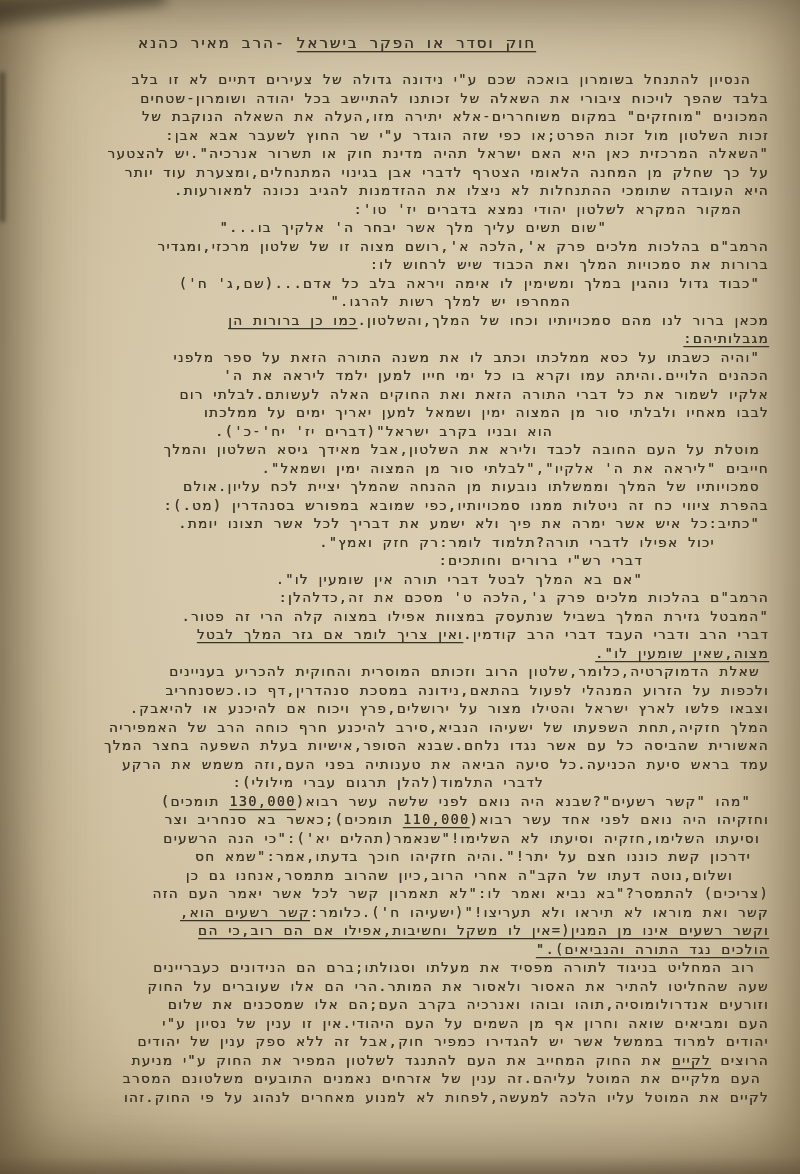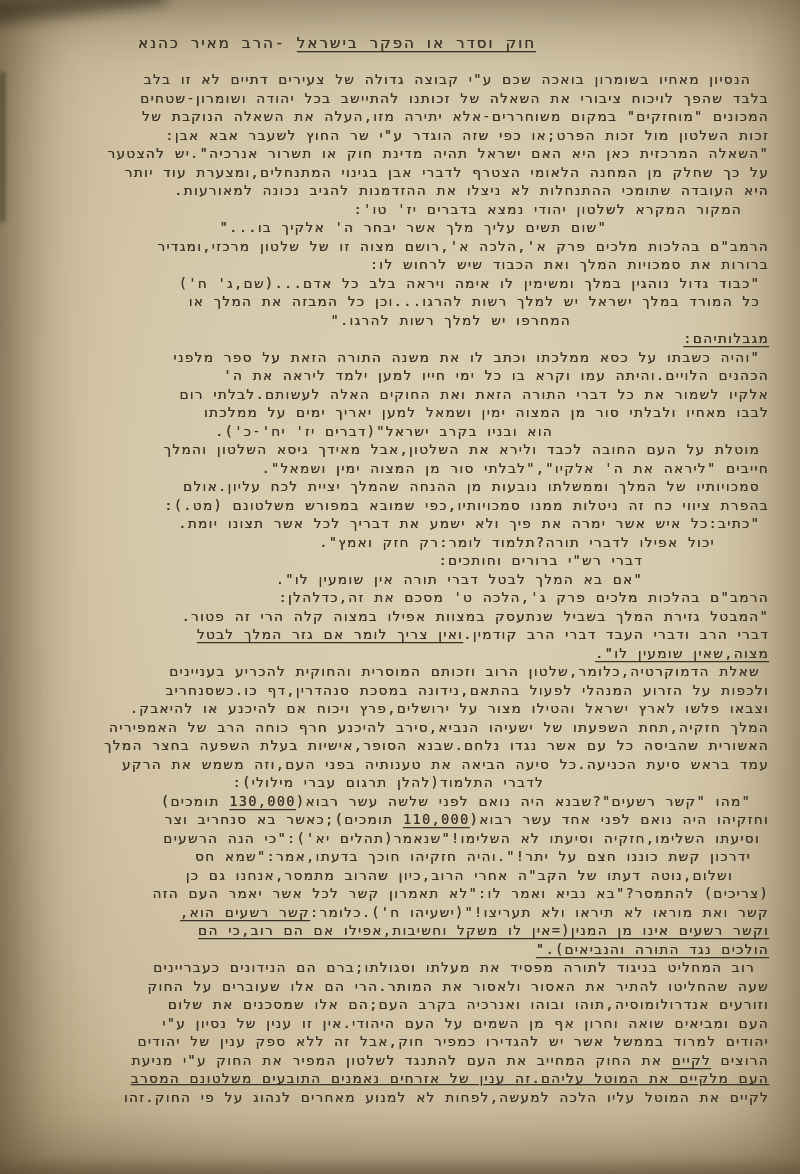--- a/index.html
+++ b/index.html
@@ -59,44 +59,44 @@
 <body>
 
 <div class="paper">
   <div class="scan-smudge-tl"></div>
   <div class="scan-edge-left"></div>
   <div class="scan-edge-bottom"></div>
 
   <div class="title-line"><span class="u">חוק וסדר או הפקר בישראל</span><span> -הרב מאיר כהנא</span></div>
 
   <div class="doc-body" id="doc-body">
-      <div class="line" style="margin-right: 18px;"><span class="">הנסיון מאחיו בשומרון בואכה שכם ע"י קבוצה גדולה של צעירים דתיים לא זו בלב</span></div>
+      <div class="line" style="margin-right: 18px;"><span class="">הנסיון להתנחל בשומרון בואכה שכם ע"י נידונה גדולה של צעירים דתיים לא זו בלב</span></div>
       <div class="line" style="margin-right: 0px;"><span class="">בלבד שהפך לויכוח ציבורי את השאלה של זכותנו להתיישב בכל יהודה ושומרון-שטחים</span></div>
       <div class="line" style="margin-right: 0px;"><span class="">המכונים "מוחזקים" במקום משוחררים-אלא יתירה מזו,העלה את השאלה הנוקבת של</span></div>
       <div class="line" style="margin-right: 0px;"><span class="">זכות השלטון מול זכות הפרט;או כפי שזה הוגדר ע"י שר החוץ לשעבר אבא אבן:</span></div>
       <div class="line" style="margin-right: 0px;"><span class="">"השאלה המרכזית כאן היא האם ישראל תהיה מדינת חוק או תשרור אנרכיה".יש להצטער</span></div>
       <div class="line" style="margin-right: 0px;"><span class="">על כך שחלק מן המחנה הלאומי הצטרף לדברי אבן בגינוי המתנחלים,ומצערת עוד יותר</span></div>
       <div class="line" style="margin-right: 0px;"><span class="">היא העובדה שתומכי ההתנחלות לא ניצלו את ההזדמנות להגיב נכונה למאורעות.</span></div>
       <div class="line" style="margin-right: 27px;"><span class="">המקור המקרא לשלטון יהודי נמצא בדברים יז' טו':</span></div>
       <div class="line" style="margin-right: 162px;"><span class="">"שום תשים עליך מלך אשר יבחר ה' אלקיך בו..."</span></div>
       <div class="line" style="margin-right: 0px;"><span class="">הרמב"ם בהלכות מלכים פרק א',הלכה א',רושם מצוה זו של שלטון מרכזי,ומגדיר</span></div>
       <div class="line" style="margin-right: 0px;"><span class="">ברורות את סמכויות המלך ואת הכבוד שיש לרחוש לו:</span></div>
       <div class="line" style="margin-right: 9px;"><span class="">"כבוד גדול נוהגין במלך ומשימין לו אימה ויראה בלב כל אדם...(שם,ג' ח')</span></div>
-      <div class="line" style="margin-right: 9px;"><span class="">כל המורד במלך ישראל יש למלך רשות להרגו...וכן כל המבזה את המלך או</span></div>
       <div class="line" style="margin-right: 198px;"><span class="">המחרפו יש למלך רשות להרגו."</span></div>
+      <div class="line" style="margin-right: 0px;"><span class="">מכאן ברור לנו מהם סמכויותיו וכחו של המלך,והשלטון.</span><span class="u">כמו כן ברורות הן</span></div>
       <div class="line" style="margin-right: 0px;"><span class="u">מגבלותיהם:</span></div>
       <div class="line" style="margin-right: 9px;"><span class="">"והיה כשבתו על כסא ממלכתו וכתב לו את משנה התורה הזאת על ספר מלפני</span></div>
       <div class="line" style="margin-right: 0px; text-align: right;"><span class="">הכהנים הלויים.והיתה עמו וקרא בו כל ימי חייו למען ילמד ליראה את ה'</span></div>
       <div class="line" style="margin-right: 0px;"><span class="">אלקיו לשמור את כל דברי התורה הזאת ואת החוקים האלה לעשותם.לבלתי רום</span></div>
       <div class="line" style="margin-right: 0px;"><span class="">לבבו מאחיו ולבלתי סור מן המצוה ימין ושמאל למען יאריך ימים על ממלכתו</span></div>
       <div class="line" style="margin-right: 216px;"><span class="">הוא ובניו בקרב ישראל"(דברים יז' יח'-כ').</span></div>
       <div class="line" style="margin-right: 9px;"><span class="">מוטלת על העם החובה לכבד ולירא את השלטון,אבל מאידך גיסא השלטון והמלך</span></div>
       <div class="line" style="margin-right: 0px;"><span class="">חייבים "ליראה את ה' אלקיו","לבלתי סור מן המצוה ימין ושמאל".</span></div>
       <div class="line" style="margin-right: 9px;"><span class="">סמכויותיו של המלך וממשלתו נובעות מן ההנחה שהמלך יציית לכח עליון.אולם</span></div>
-      <div class="line" style="margin-right: 0px;"><span class="">בהפרת ציווי כח זה ניטלות ממנו סמכויותיו,כפי שמובא במפורש משלטונם (מט.):</span></div>
+      <div class="line" style="margin-right: 0px;"><span class="">בהפרת ציווי כח זה ניטלות ממנו סמכויותיו,כפי שמובא במפורש בסנהדרין (מט.):</span></div>
       <div class="line" style="margin-right: 9px;"><span class="">"כתיב:כל איש אשר ימרה את פיך ולא ישמע את דבריך לכל אשר תצונו יומת.</span></div>
       <div class="line" style="margin-right: 54px;"><span class="">יכול אפילו לדברי תורה?תלמוד לומר:רק חזק ואמץ".</span></div>
       <div class="line" style="margin-right: 126px;"><span class="">דברי רש"י ברורים וחותכים:</span></div>
       <div class="line" style="margin-right: 126px;"><span class="">"אם בא המלך לבטל דברי תורה אין שומעין לו".</span></div>
       <div class="line" style="margin-right: 0px;"><span class="">הרמב"ם בהלכות מלכים פרק ג',הלכה ט' מסכם את זה,כדלהלן:</span></div>
       <div class="line" style="margin-right: 0px;"><span class="">"המבטל גזירת המלך בשביל שנתעסק במצוות אפילו במצוה קלה הרי זה פטור.</span></div>
       <div class="line" style="margin-right: 0px;"><span class="">דברי הרב ודברי העבד דברי הרב קודמין.</span><span class="u">ואין צריך לומר אם גזר המלך לבטל</span></div>
       <div class="line" style="margin-right: 0px;"><span class="u">מצוה,שאין שומעין לו".</span></div>
       <div class="line" style="margin-right: 9px;"><span class="">שאלת הדמוקרטיה,כלומר,שלטון הרוב וזכותם המוסרית והחוקית להכריע בעניינים</span></div>
       <div class="line" style="margin-right: 0px;"><span class="">ולכפות על הזרוע המנהלי לפעול בהתאם,נידונה במסכת סנהדרין,דף כו.כשסנחריב</span></div>
@@ -113,16 +113,16 @@
       <div class="line" style="margin-right: 0px;"><span class="">(צריכים) להתמסר?"בא נביא ואמר לו:"לא תאמרון קשר לכל אשר יאמר העם הזה</span></div>
       <div class="line" style="margin-right: 0px;"><span class="">קשר ואת מוראו לא תיראו ולא תעריצו!"(ישעיהו ח').כלומר:</span><span class="u">קשר רשעים הוא,</span></div>
       <div class="line" style="margin-right: 0px;"><span class="u">וקשר רשעים אינו מן המנין(=אין לו משקל וחשיבות,אפילו אם הם רוב,כי הם</span></div>
       <div class="line" style="margin-right: 0px;"><span class="u">הולכים נגד התורה והנביאים)."</span></div>
       <div class="line" style="margin-right: 14px;"><span class="">רוב המחליט בניגוד לתורה מפסיד את מעלתו וסגולתו;ברם הם הנידונים כעבריינים</span></div>
       <div class="line" style="margin-right: 0px;"><span class="">שעה שהחליטו להתיר את האסור ולאסור את המותר.הרי הם אלו שעוברים על החוק</span></div>
       <div class="line" style="margin-right: 0px;"><span class="">וזורעים אנדרולומוסיה,תוהו ובוהו ואנרכיה בקרב העם;הם אלו שמסכנים את שלום</span></div>
       <div class="line" style="margin-right: 0px;"><span class="">העם ומביאים שואה וחרון אף מן השמים על העם היהודי.אין זו ענין של נסיון ע"י</span></div>
       <div class="line" style="margin-right: 0px;"><span class="">יהודים למרוד בממשל אשר יש להגדירו כמפיר חוק,אבל זה ללא ספק ענין של יהודים</span></div>
       <div class="line" style="margin-right: 0px;"><span class="">הרוצים </span><span class="u">לקיים</span><span class=""> את החוק המחייב את העם להתנגד לשלטון המפיר את החוק ע"י מניעת</span></div>
-      <div class="line" style="margin-right: 0px; text-decoration: underline;"><span class="">העם מלקיים את המוטל עליהם.זה ענין של אזרחים נאמנים התובעים משלטונם המסרב</span></div>
+      <div class="line" style="margin-right: 8px;"><span class="">העם מלקיים את המוטל עליהם.זה ענין של אזרחים נאמנים התובעים משלטונם המסרב</span></div>
       <div class="line" style="margin-right: 0px;"><span class="">לקיים את המוטל עליו הלכה למעשה,לפחות לא למנוע מאחרים לנהוג על פי החוק.זהו</span></div>
     </div>
 </div>
 
 </body></html>

